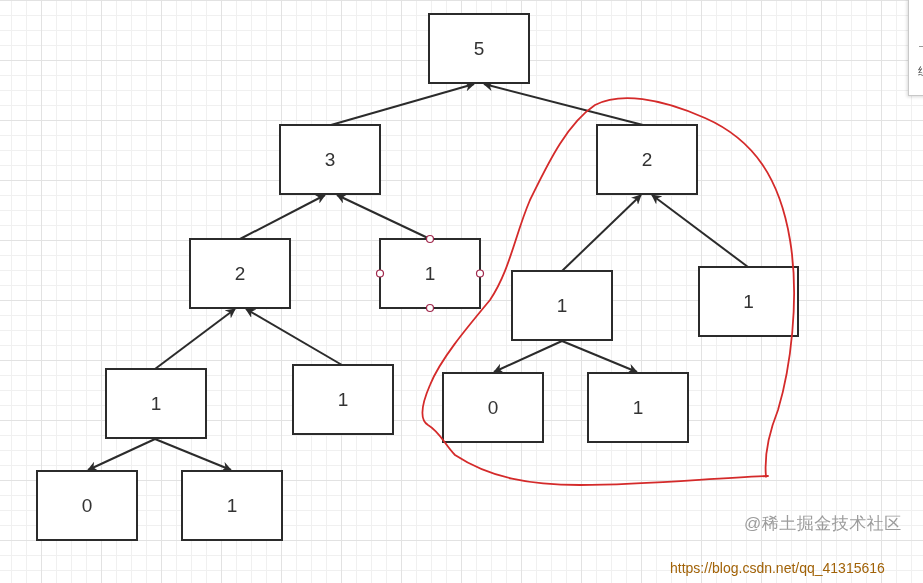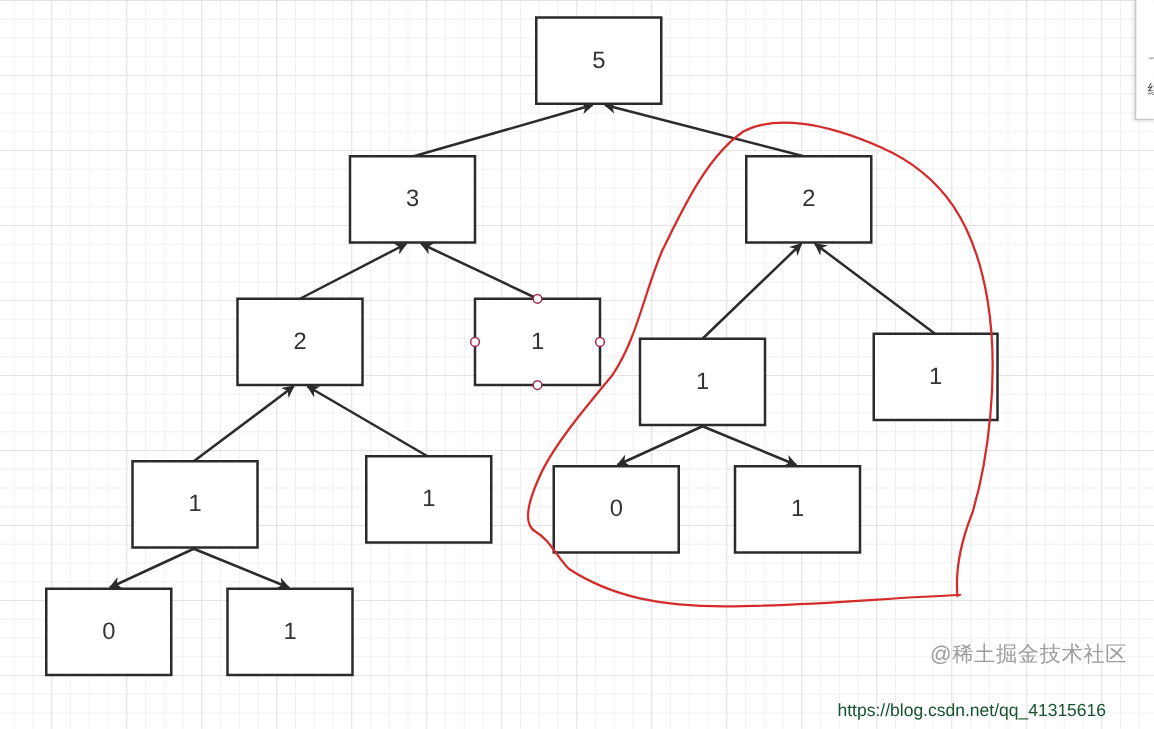--- a/index.html
+++ b/index.html
@@ -24,21 +24,21 @@
     position: absolute; left: 908px; top: -1px; width: 20px; height: 95px;
     background: #ffffff; border: 1px solid #c8c8c8; box-shadow: -1px 1px 3px rgba(0,0,0,0.15);
   }
   .side-panel .divider { position: absolute; left: 10px; top: 46px; width: 10px; height: 1px; background: #9a9a9a; }
   .side-panel .glyph { position: absolute; left: 9px; top: 64px; font-size: 11px; color: #444; white-space: nowrap; }
   .watermark {
     position: absolute; left: 744px; top: 512px; font-size: 17px; color: #9c9c9c;
     letter-spacing: 0.5px; white-space: nowrap;
   }
   .watermark-url {
-    position: absolute; left: 670px; top: 560px; font-size: 14px; color: #14532d; white-space: nowrap;
+    position: absolute; left: 670px; top: 560px; font-size: 14px; color: #a16207; white-space: nowrap;
   }
 </style>
 </head>
 <body>
 
 <svg id="canvas" width="923" height="583" xmlns="http://www.w3.org/2000/svg">
   <defs>
     <marker id="arrowhead" markerWidth="10" markerHeight="10" refX="9" refY="5" orient="auto" markerUnits="userSpaceOnUse">
       <path d="M0,0 L10,5 L0,10 L3,5 Z" fill="#2b2b2b"></path>
     </marker>

